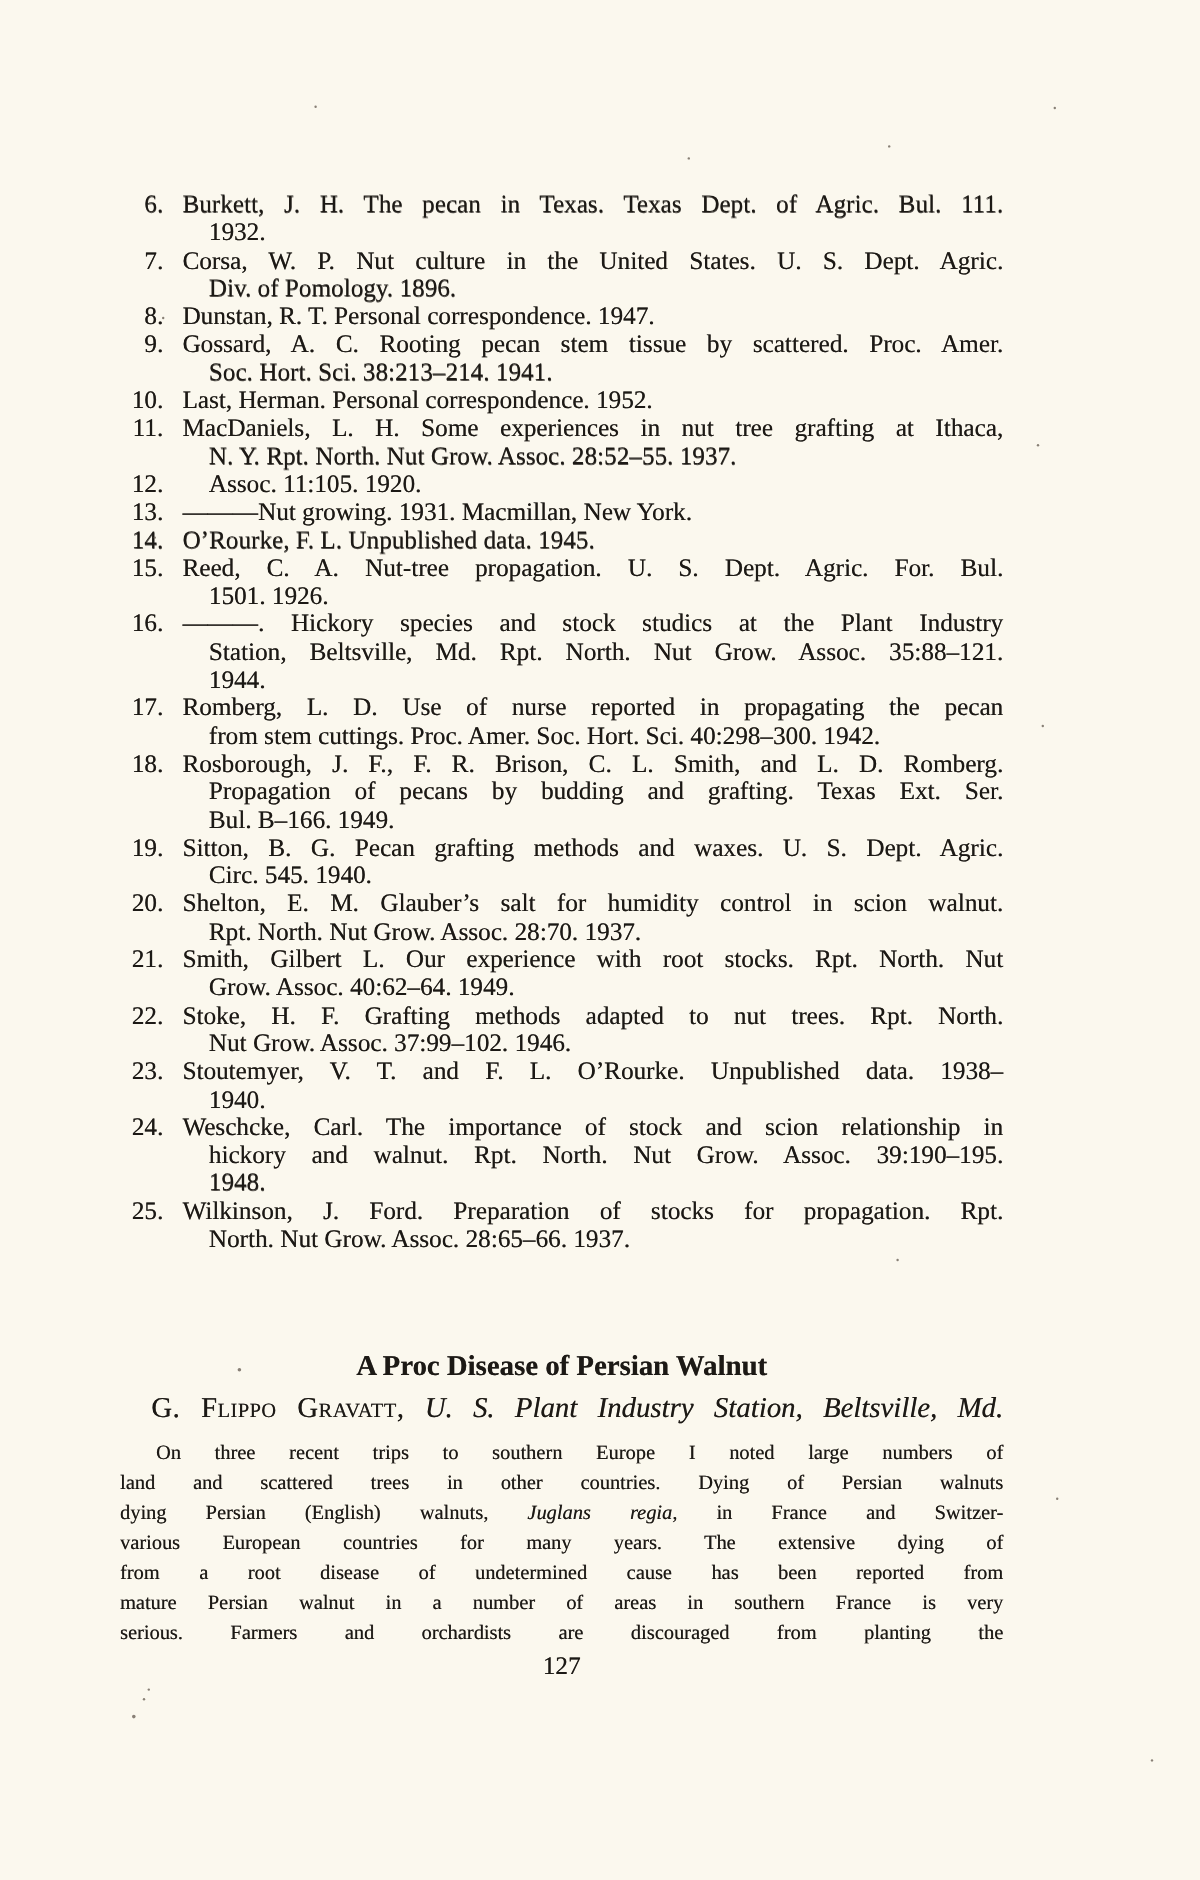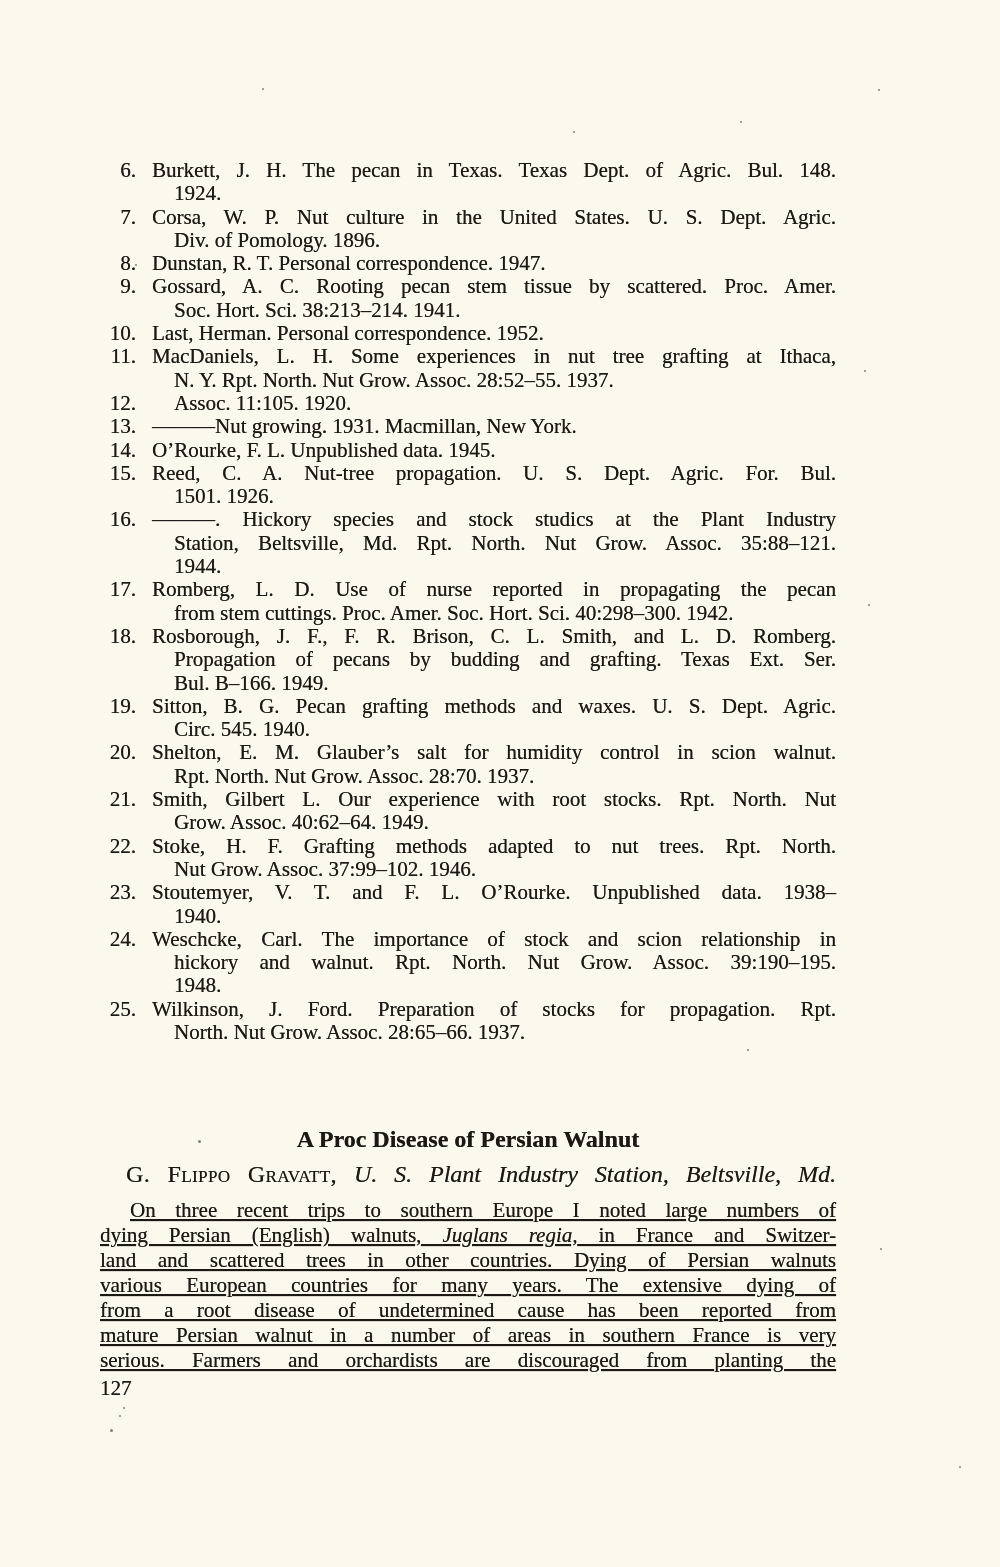--- a/index.html
+++ b/index.html
@@ -28,42 +28,42 @@
   }
   .byline{
     position:absolute;left:100px;top:1161px;width:736px;
     padding-left:26px;box-sizing:border-box;
     font-size:24px;line-height:26px;
     text-align:justify;text-align-last:justify;
   }
   .byline .author{font-variant:small-caps;letter-spacing:0.4px;}
   .byline .affil{font-style:italic;}
   .para{position:absolute;left:100px;top:1198px;width:736px;}
-  .para-line{font-size:21px;line-height:25px;text-align:justify;text-align-last:justify;text-decoration:underline;}
+  .para-line{font-size:17px;line-height:25px;text-align:justify;text-align-last:justify;}
   .para-line.first{padding-left:30px;}
   .it{font-style:italic;}
   .page-number{
     position:absolute;left:100px;top:1376px;width:736px;
-    font-size:21px;line-height:24px;
+    text-align:center;font-size:21px;line-height:24px;
   }
   
   .speck{position:absolute;background:#6b6258;border-radius:50%;width:2px;height:2px;opacity:0.8;}
   .speck.big{width:3px;height:3px;}
 </style>
 </head>
 <body>
 
 <div class="page">
 
   <div class="refs">
       <div class="ref">
         <div class="ref-num">6.</div>
         <div class="ref-body">
-          <div class="ref-line fill">Burkett, J. H. The pecan in Texas. Texas Dept. of Agric. Bul. 148.</div>
-          <div class="ref-line cont">1924.</div>
+          <div class="ref-line fill">Burkett, J. H. The pecan in Texas. Texas Dept. of Agric. Bul. 111.</div>
+          <div class="ref-line cont">1932.</div>
         </div>
       </div>
       <div class="ref">
         <div class="ref-num">7.</div>
         <div class="ref-body">
           <div class="ref-line fill">Corsa, W. P. Nut culture in the United States. U. S. Dept. Agric.</div>
           <div class="ref-line cont">Div. of Pomology. 1896.</div>
         </div>
       </div>
       <div class="ref">
@@ -194,22 +194,22 @@
 
   <div class="article-title">A Proc Disease of Persian Walnut</div>
 
   <div class="byline">
     <span class="author">G. Flippo Gravatt,</span>
     <span class="affil">U. S. Plant Industry Station, Beltsville, Md.</span>
   </div>
 
   <div class="para">
       <div class="para-line first"><span>On three recent trips to southern Europe I noted large numbers of</span></div>
+      <div class="para-line"><span>land and scattered trees in other countries. Dying of Persian walnuts</span></div>
       <div class="para-line"><span>dying Persian (English) walnuts, </span><span class="it">Juglans regia,</span><span> in France and Switzer-</span></div>
-      <div class="para-line"><span>land and scattered trees in other countries. Dying of Persian walnuts</span></div>
       <div class="para-line"><span>various European countries for many years. The extensive dying of</span></div>
       <div class="para-line"><span>from a root disease of undetermined cause has been reported from</span></div>
       <div class="para-line"><span>mature Persian walnut in a number of areas in southern France is very</span></div>
       <div class="para-line"><span>serious. Farmers and orchardists are discouraged from planting the</span></div>
     </div>
 
   <div class="page-number">127</div>
 
   <div class="speck" style="left:573px;top:131px;"></div>
   <div class="speck" style="left:878px;top:89px;"></div>

